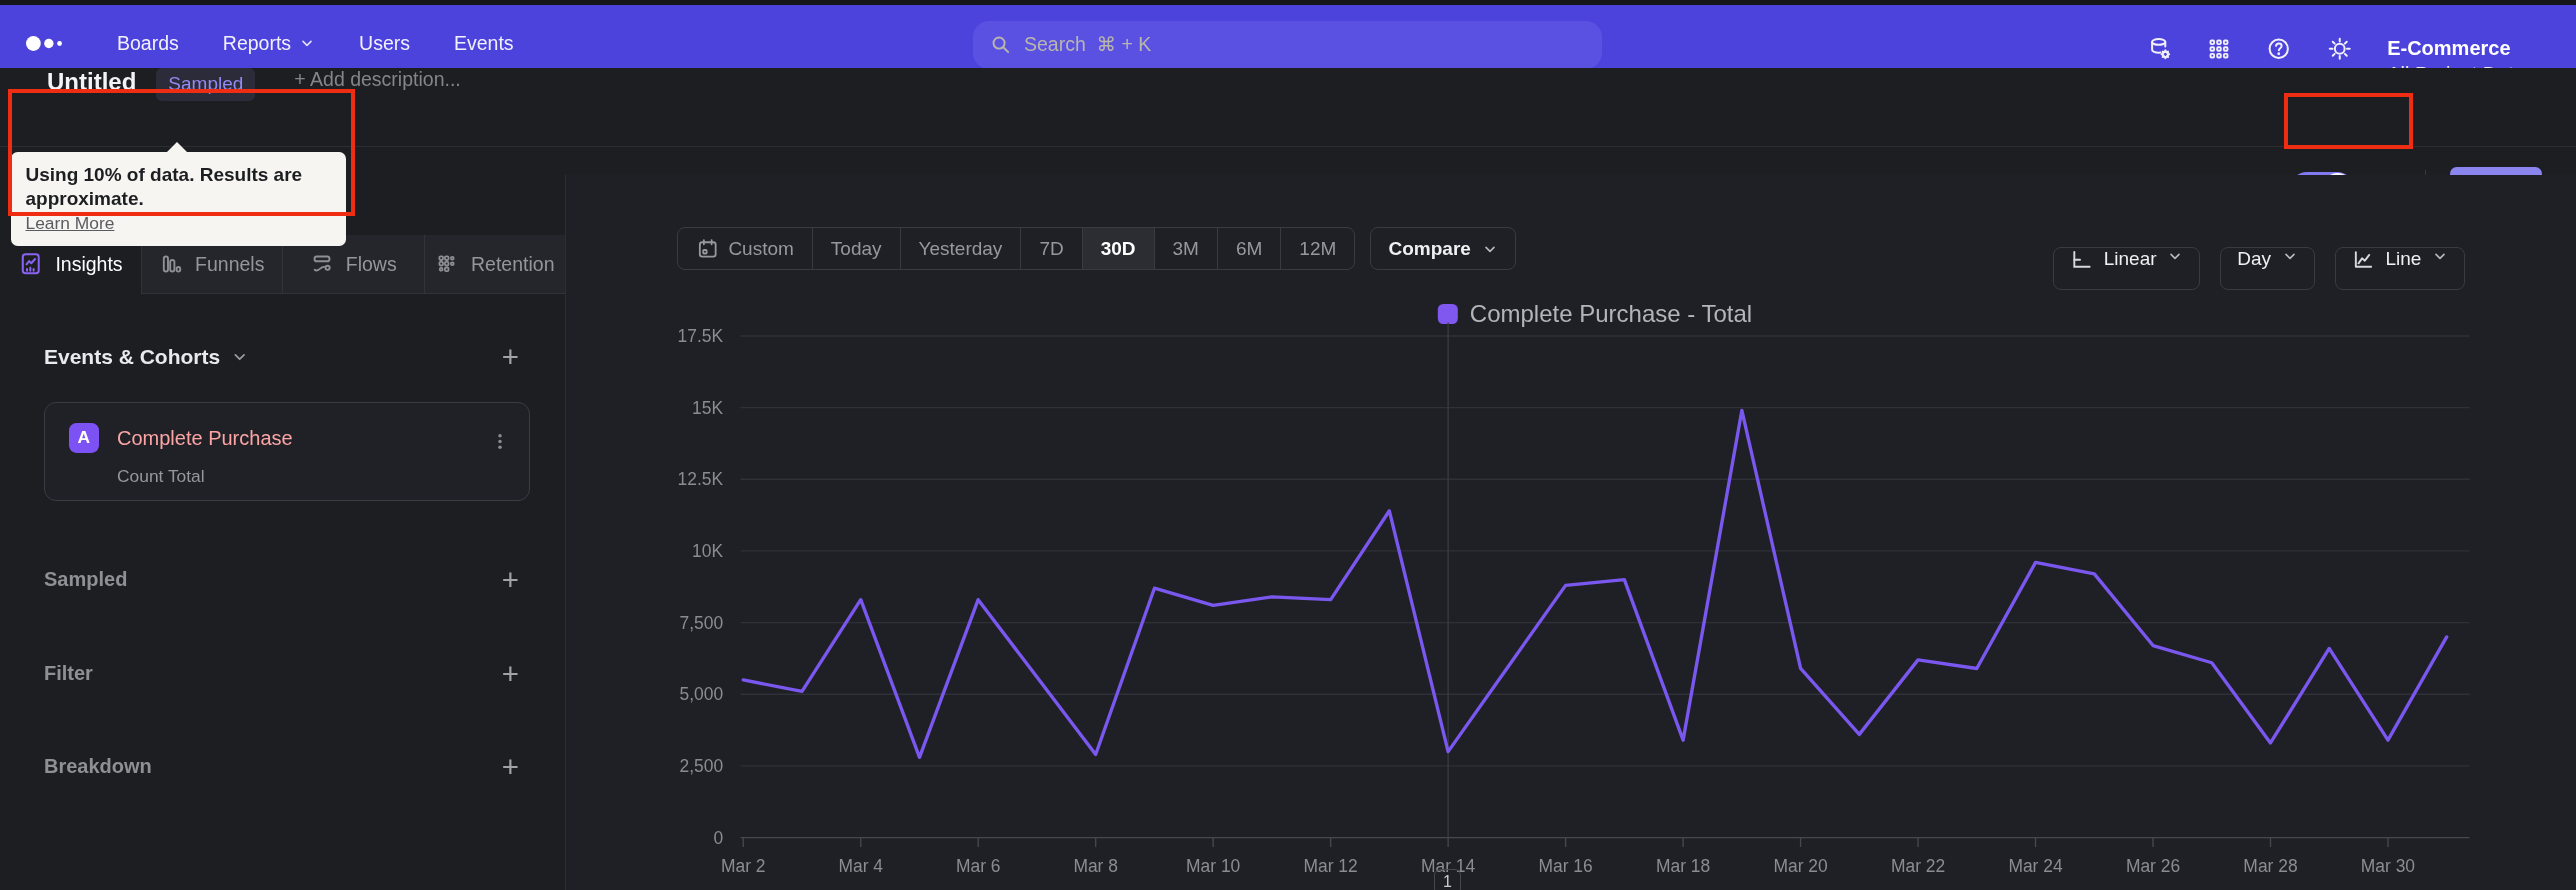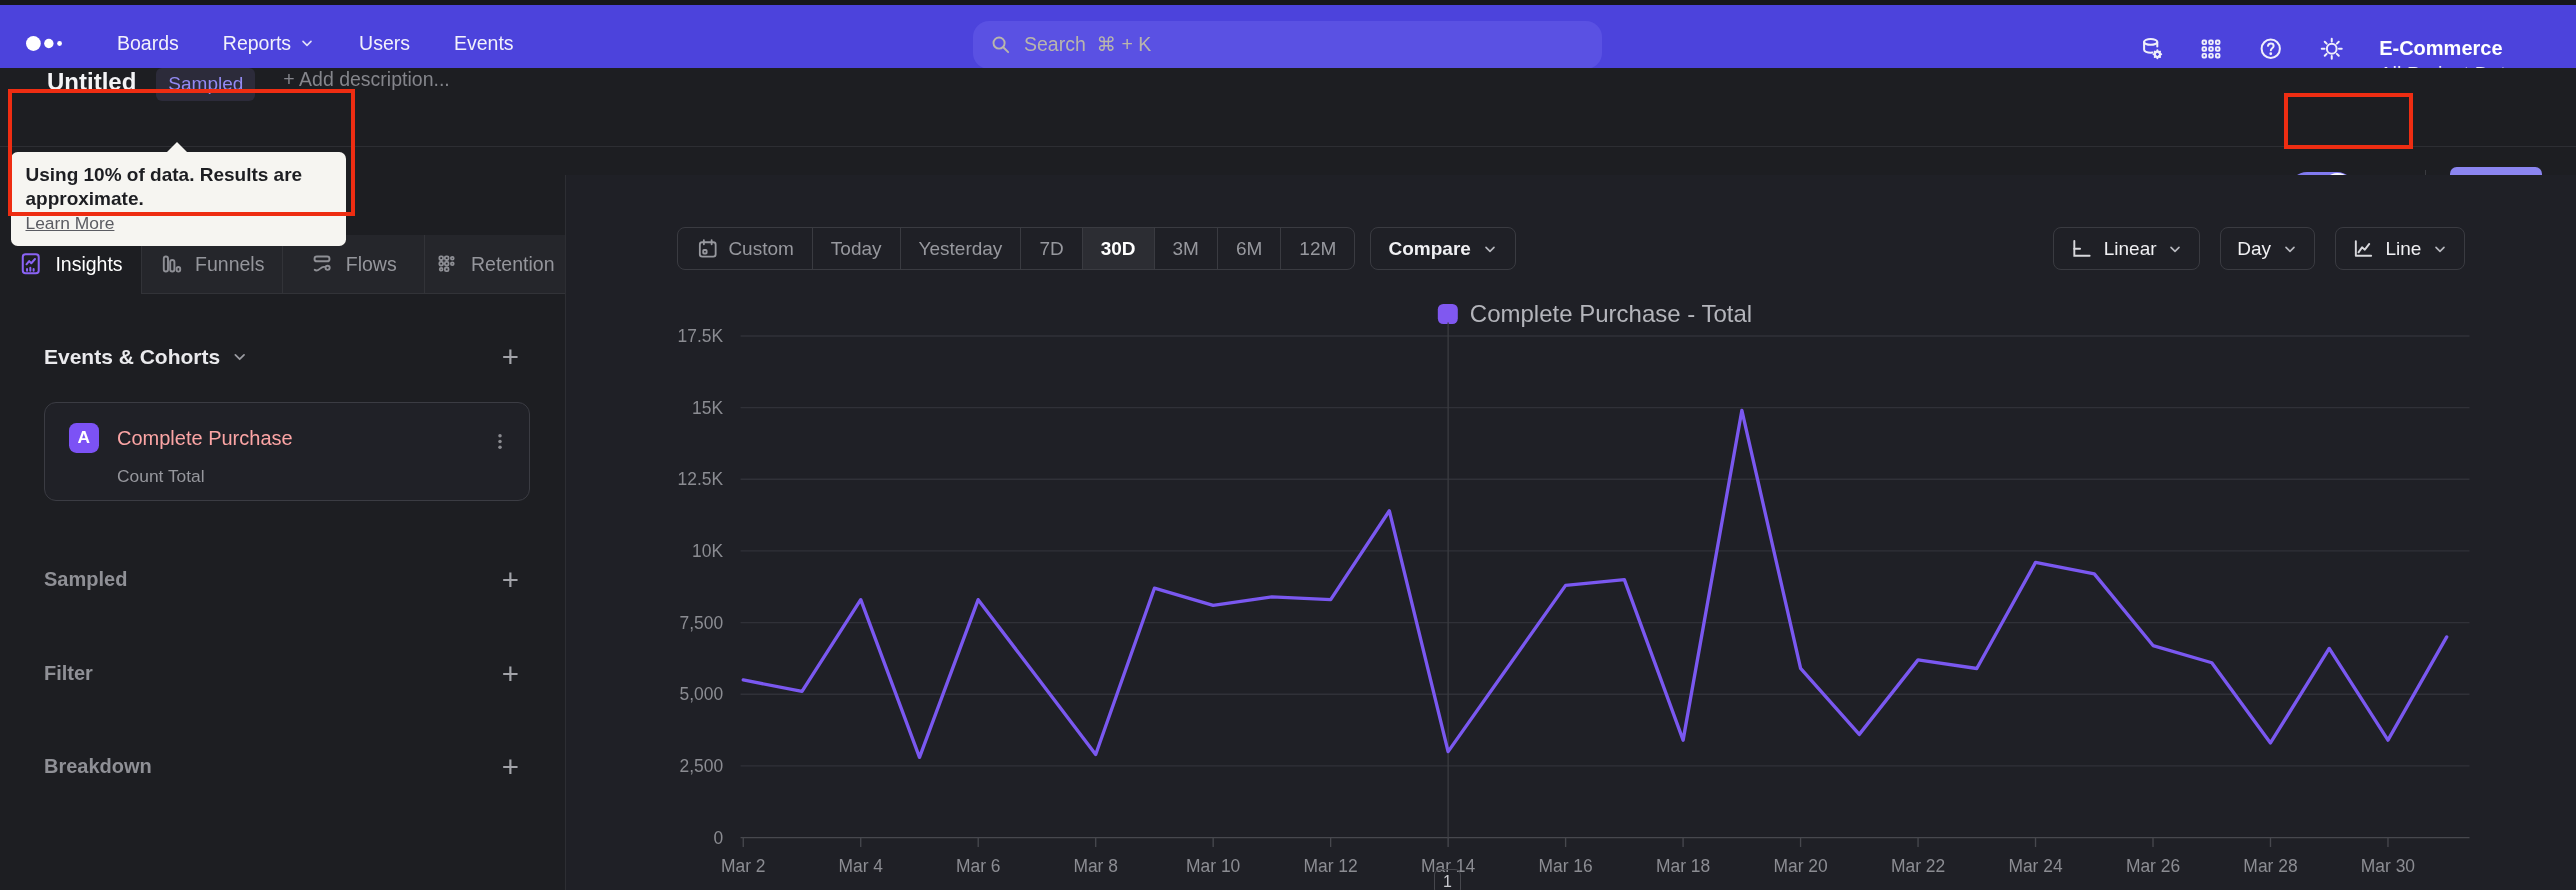--- a/index.html
+++ b/index.html
@@ -16,32 +16,32 @@
   .nav-item { display:flex; align-items:center; gap:8px; font-size:19.5px; color:#f2f1fb; cursor:pointer; }
   .nav-item svg { opacity:.9; }
   .searchbox { position:absolute; left:973px; top:15.4px; width:629px; height:48px;
                background:#5a51e3; border-radius:16px; display:flex; align-items:center; padding:0 16px; }
   .searchbox svg { flex:none; color:#b9b6ac; }
   .searchbox input { flex:1; margin-left:12px; background:transparent; border:none; outline:none;
                      font-size:19.5px; color:#e8e6da; font-family:inherit; }
   .searchbox input::placeholder { color:#b9b6ac; opacity:1; }
   .nav-right { position:absolute; right:32px; top:5.4px; height:76px; display:flex; align-items:center; gap:35px; }
   .nav-icon { color:#f0effa; display:flex; }
-  .project { display:flex; align-items:flex-end; gap:8px; cursor:pointer;margin-top:25px; }
+  .project { display:flex; align-items:flex-end; gap:0; cursor:pointer;margin-top:25px; }
   .project-text { text-align:left; }
   .project-name { font-size:20px; font-weight:bold; color:#ffffff; }
   .project-sub { font-size:20px; color:rgba(255,255,255,.88); margin-top:2.7px; }
 
   
   .header-row { position:absolute; left:0; top:68px; width:100%; height:79px; background:#1d1e22;
                 border-bottom:1.3px solid #2d2e33; display:flex; align-items:flex-start; }
   .report-title { margin-left:47px; font-size:24px; font-weight:bold; color:#f3f3f5; }
   .sampled-badge { margin-left:20px; background:#2c2b3a; color:#938af2; font-size:19px;
                    padding:5.4px 12px; border-radius:6px; cursor:pointer; }
-  .add-desc { margin-left:28px; font-size:19.5px; color:#84858b; cursor:text; }
+  .add-desc { margin-left:39px; font-size:19.5px; color:#84858b; cursor:text; }
   .header-right { position:absolute; right:34px; top:82px; height:78px; display:flex; align-items:center; }
   .hicon { color:#dddde2; display:flex; cursor:pointer; }
   .gap50 { width:36px; } .gap38 { width:25.5px; } .gap34 { width:24px; }
   .toggle { position:relative; width:64px; height:34px; background:#817af0; border-radius:17.4px; cursor:pointer; }
   .toggle-knob { position:absolute; right:1.3px; top:1.3px; width:31px; height:31px; border-radius:50%;
                  background:#fbfbfd; display:flex; align-items:center; justify-content:center; color:#6d57ec; }
   .vdivider { width:1.3px; height:38px; background:#3a3b40; }
   .save-btn { height:44px; padding:0 23px; background:#8b85f0; color:#fff; font-size:19.5px; font-weight:600;
               border:none; border-radius:6.7px; font-family:inherit; cursor:pointer; }
 
@@ -91,21 +91,21 @@
   .segmented { display:flex; height:43px; border:1.3px solid #3a3b41; border-radius:8px; overflow:hidden; }
   .seg { display:flex; align-items:center; justify-content:center; gap:9.4px; padding:0 18px; font-size:19px;
          color:#97989e; border-left:1.3px solid #3a3b41; cursor:pointer; white-space:nowrap; }
   .seg:first-child { border-left:none; }
   .seg.active { background:#2c2d33; color:#ffffff; font-weight:600; }
   .seg svg { color:#97989e; }
   .compare-btn { margin-left:14.8px; height:43px; padding:0 17.4px; border:1.3px solid #3a3b41; border-radius:8px;
                  display:flex; align-items:center; gap:10.7px; font-size:19px; font-weight:600; color:#f0f0f3; cursor:pointer; }
   .right-controls { position:absolute; right:111px; top:52px; display:flex; gap:20px; }
   .dd-btn { height:43px; padding:0 16px; border:1.3px solid #3a3b41; border-radius:8px;
-            display:flex; align-items:center; gap:10.7px; font-size:19px; color:#f0f0f3; cursor:pointer; }
+            display:flex; align-items:flex-start; gap:10.7px; font-size:19px; color:#f0f0f3; cursor:pointer;margin-top:20px; }
   .dd-btn svg.lead { color:#d8d8dc; }
   .chev { color:#b9bac0; display:flex; }
 
   .legend { position:absolute; left:1029px; top:125px; transform:translateX(-50%);
             display:flex; align-items:center; gap:12px; }
   .legend-swatch { width:20px; height:20px; border-radius:5.4px; background:#8058f0; }
   .legend-label { font-size:24px; color:#b4b5bb; }
 
   .chart-svg { position:absolute; left:0; top:0; }
   .chart-svg text { font-family:"Liberation Sans", sans-serif; }

